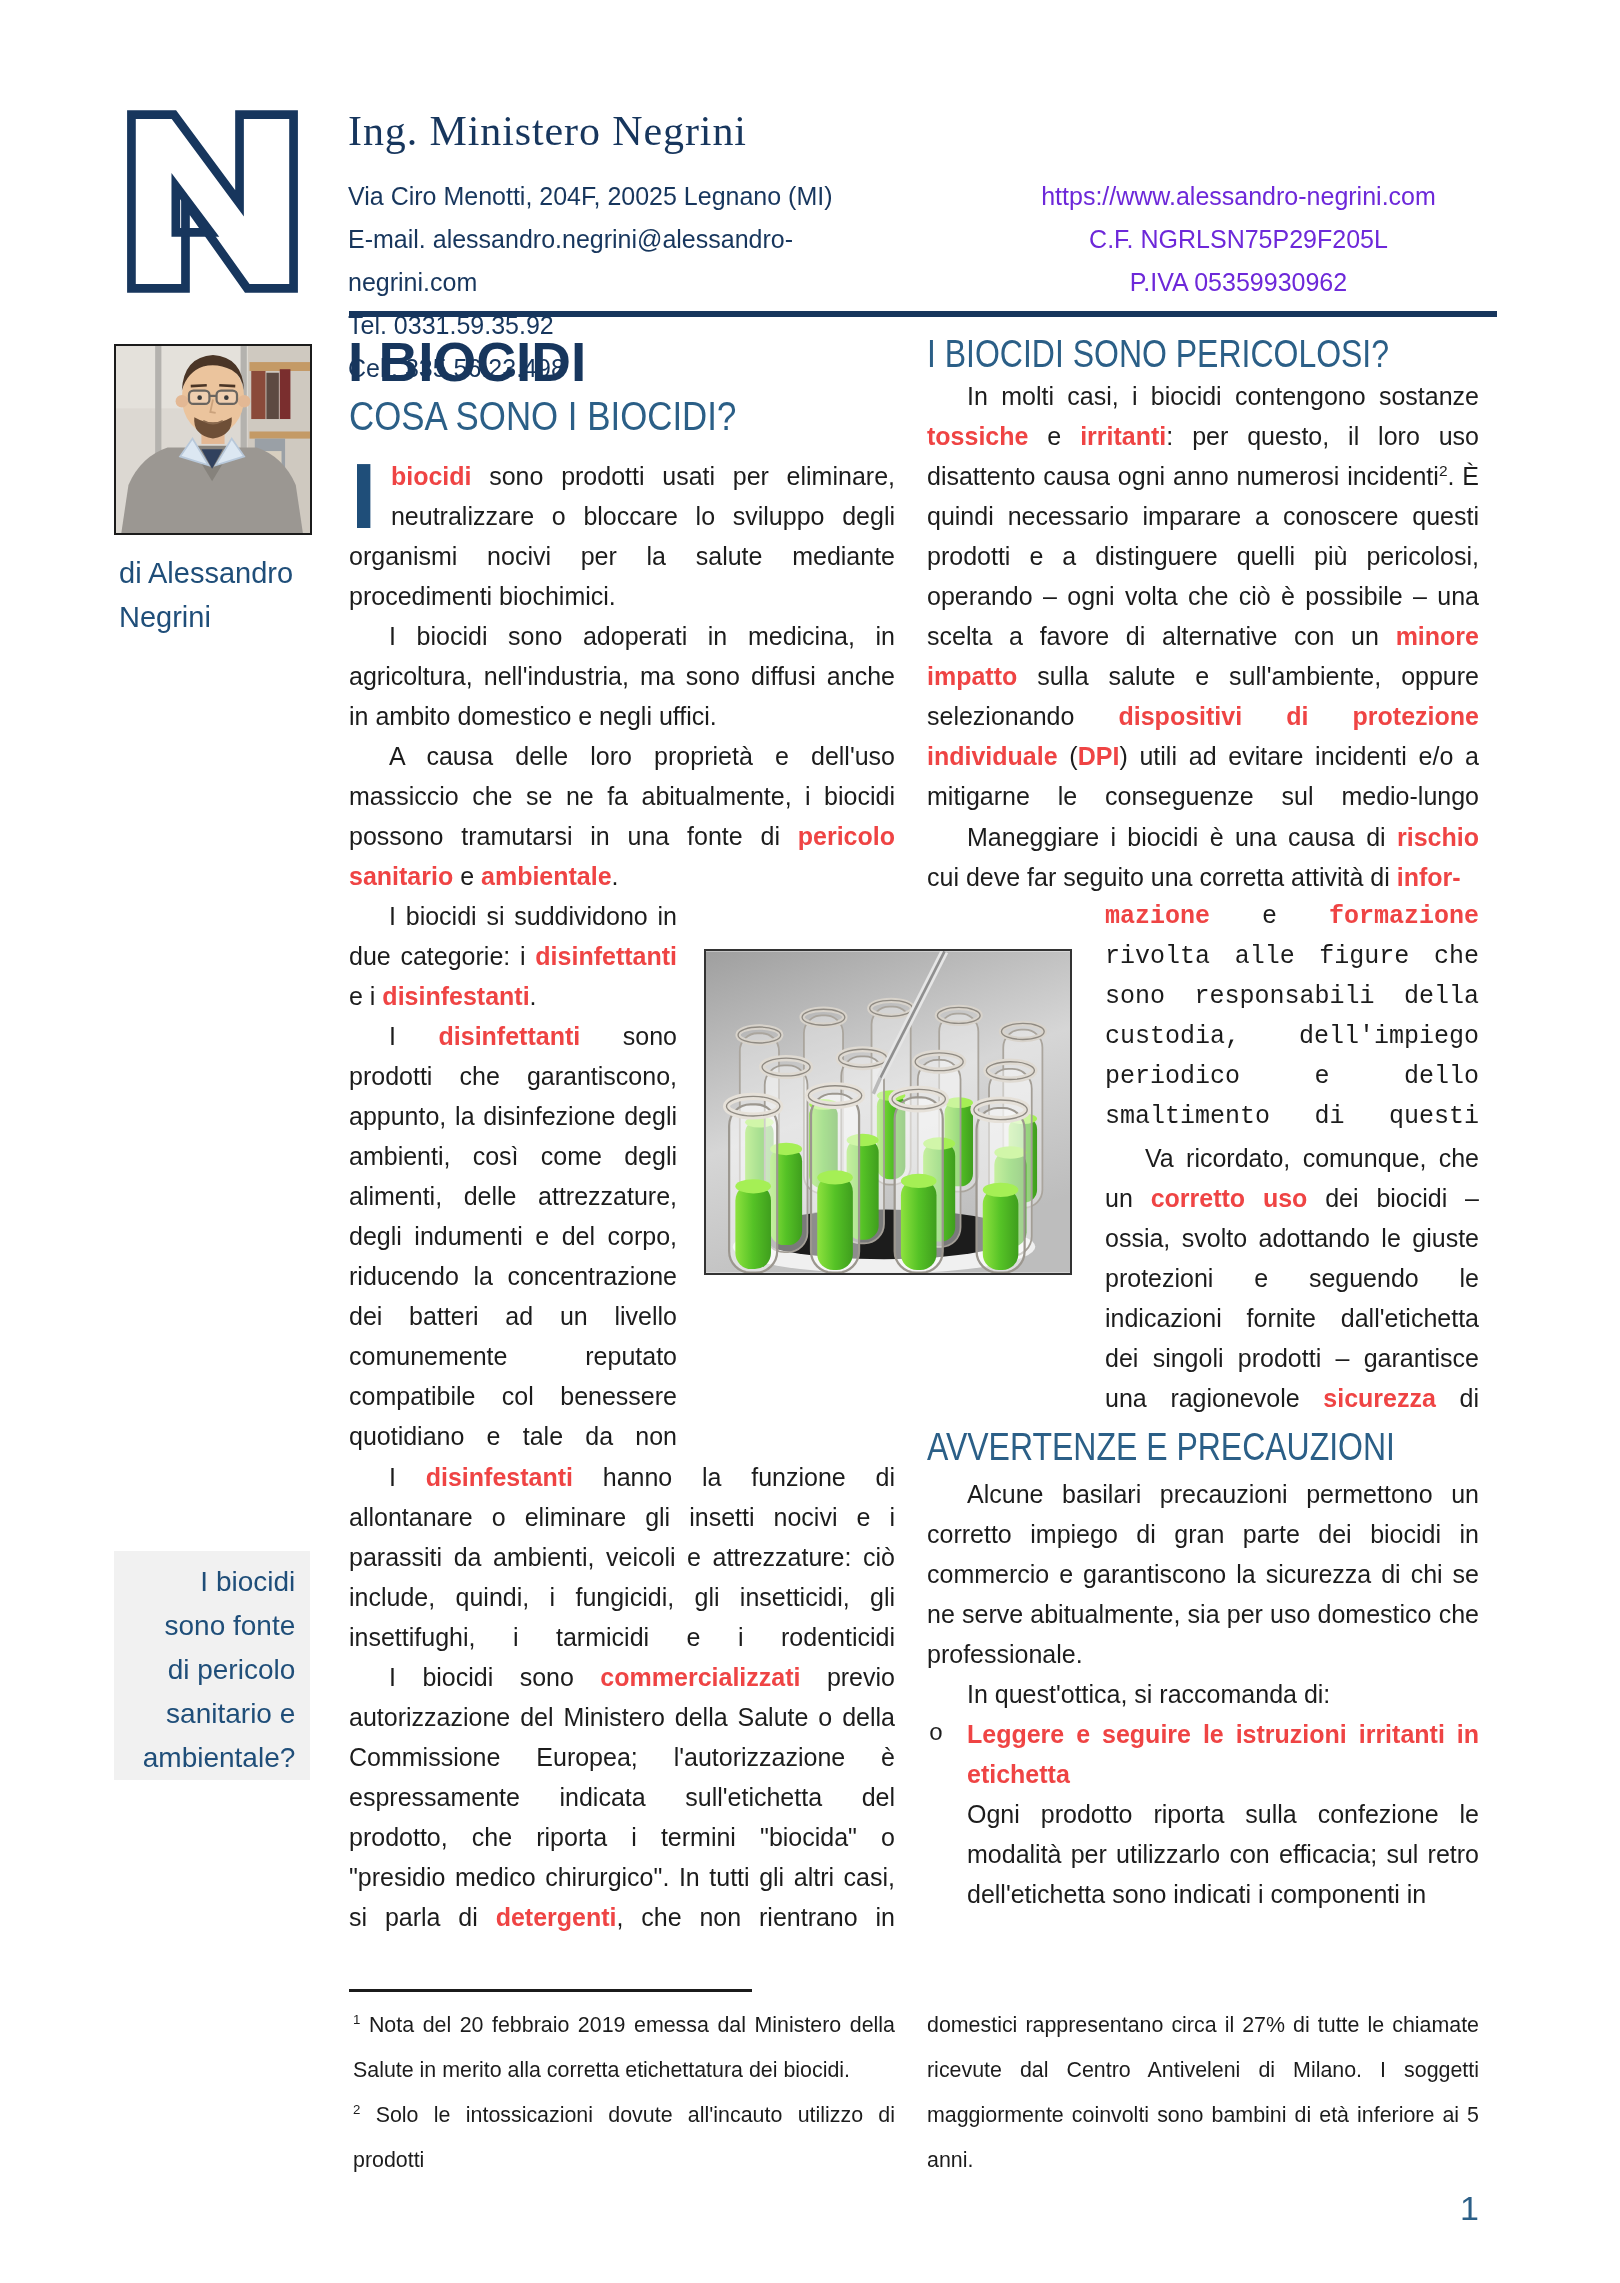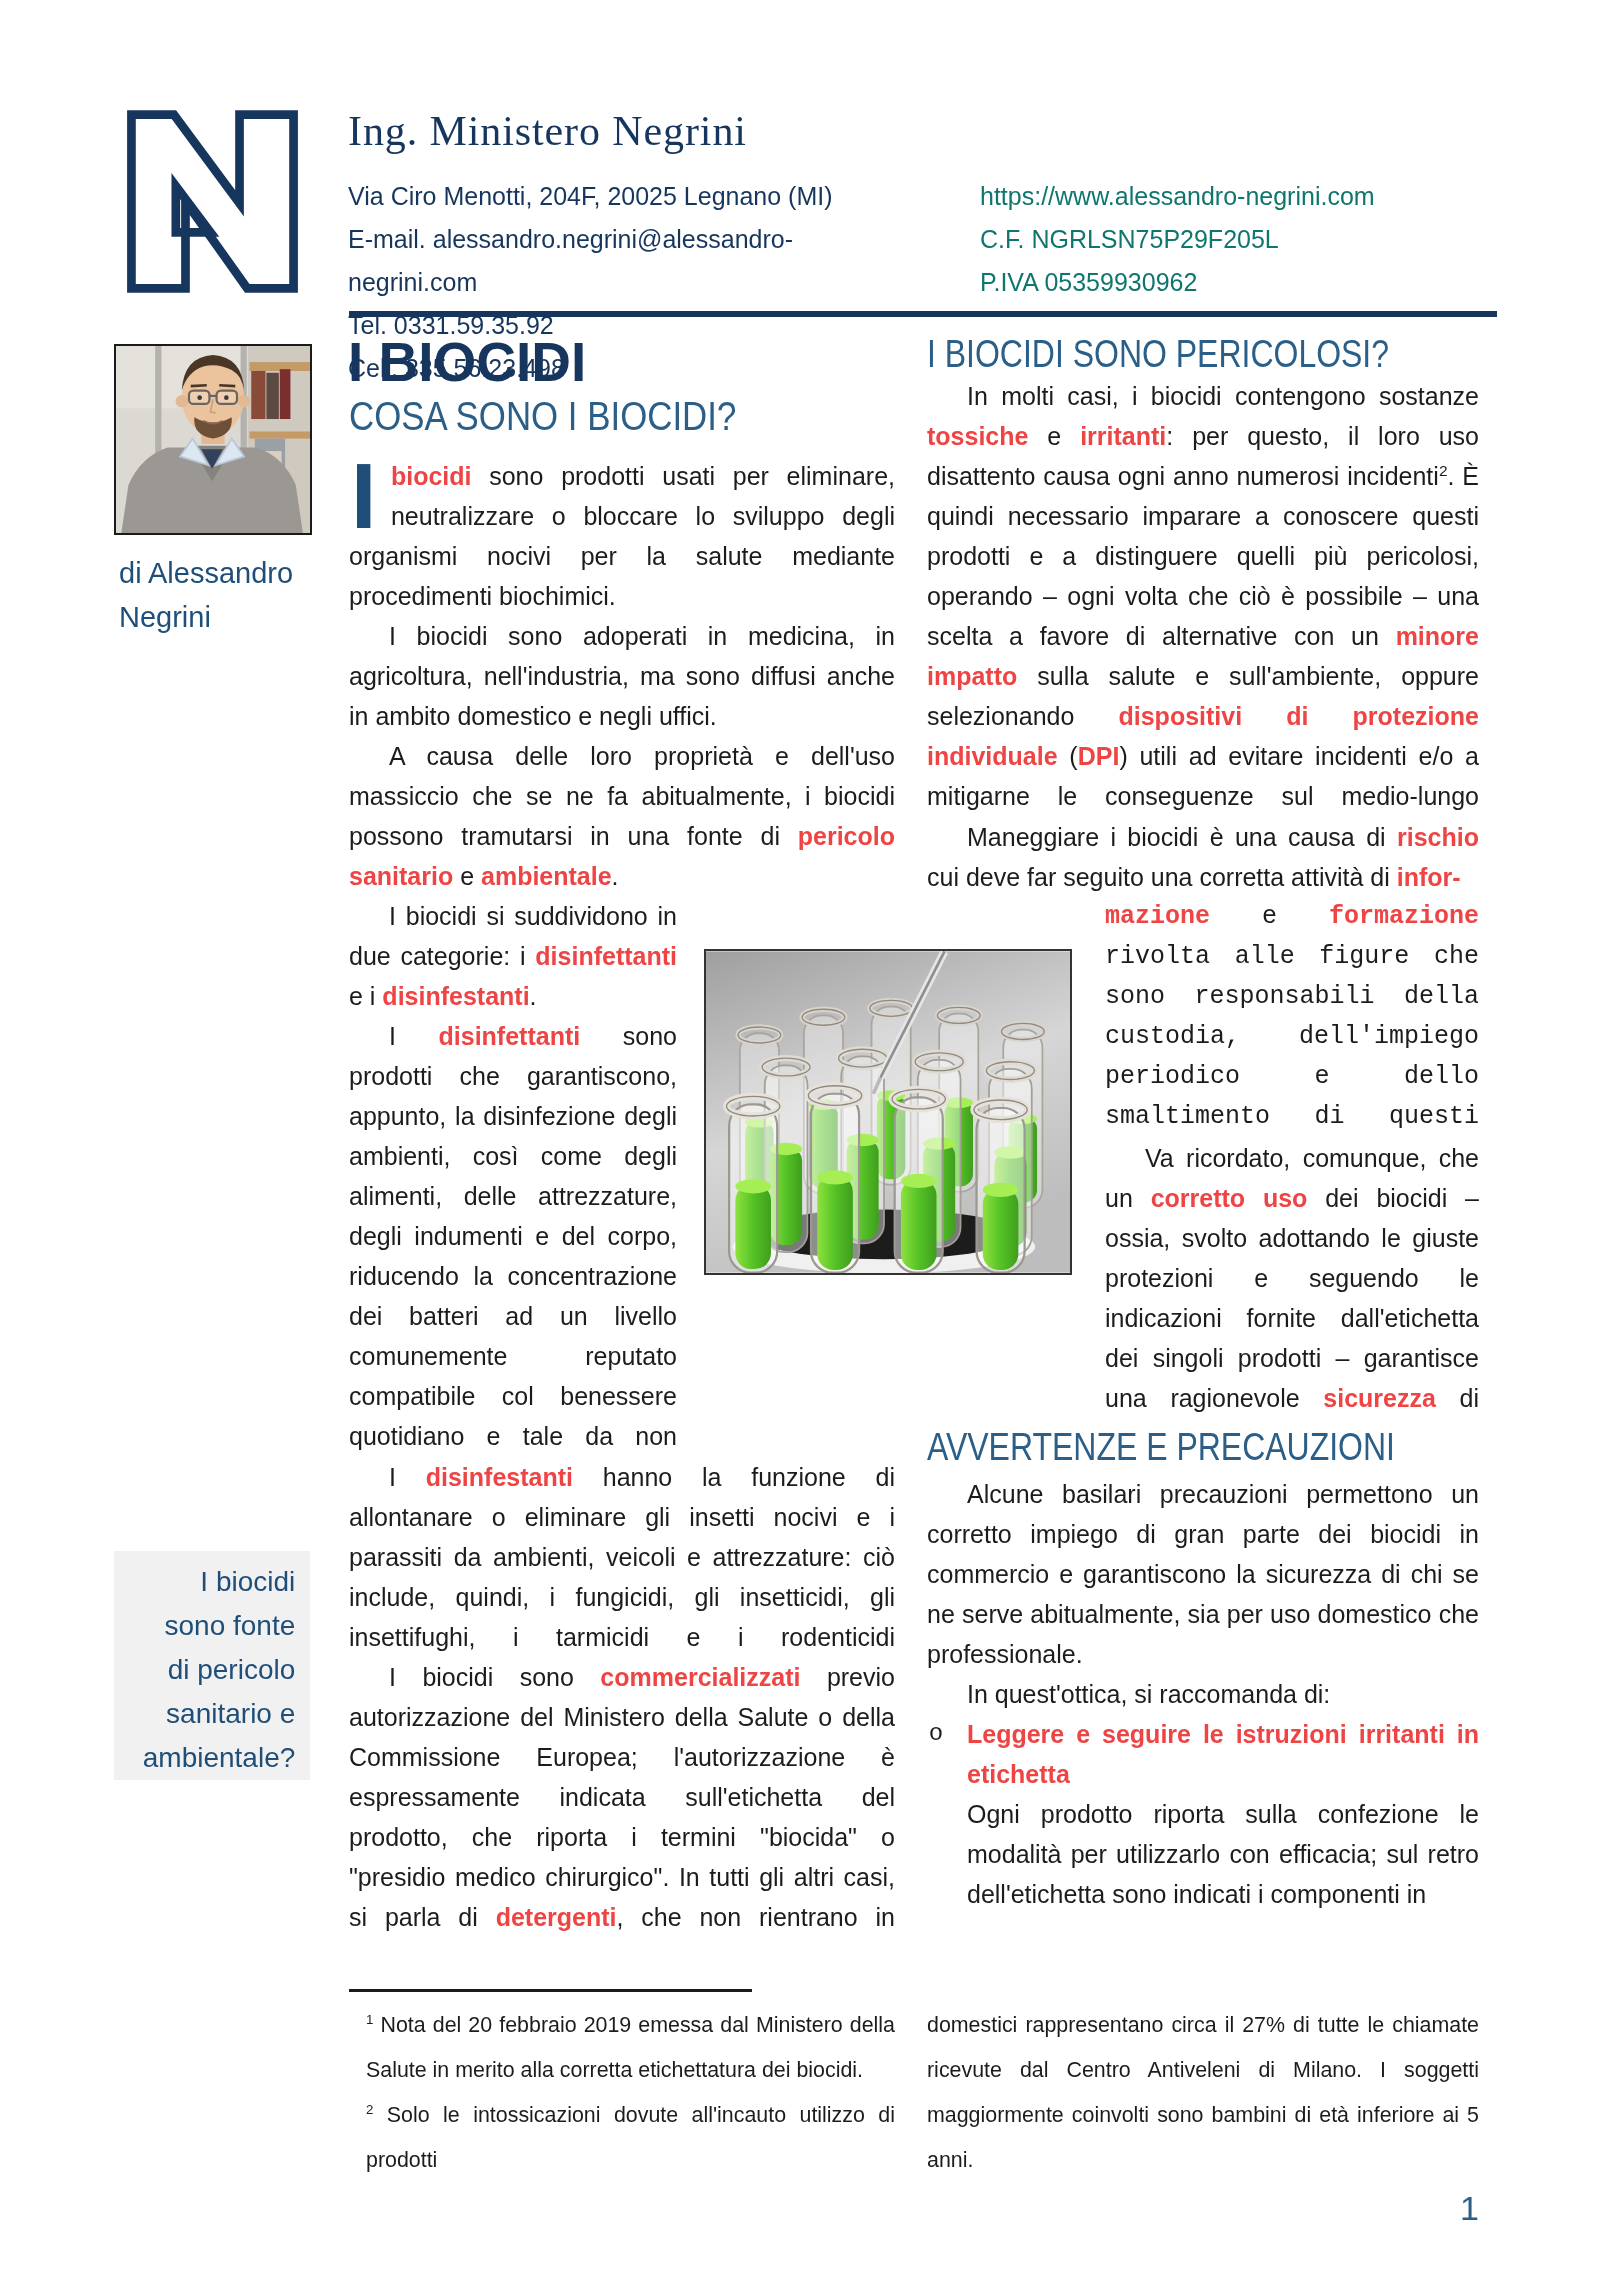--- a/index.html
+++ b/index.html
@@ -7,21 +7,21 @@
     width:1621px;height:2283px;background:#ffffff;position:relative;
     font-family:"Liberation Sans", sans-serif;color:#1c1c1c;
   }
   .abs{position:absolute;}
   
   .logo{left:116px;top:105px;width:193px;height:193px;}
   .hdr-name{left:348px;top:107px;font-family:"Liberation Serif", serif;
     font-size:42px;color:#17365D;letter-spacing:0.9px;}
   .hdr-left{left:348px;top:175px;width:570px;font-size:25px;line-height:43px;color:#17365D;}
   .hdr-right{left:980px;top:175px;width:517px;font-size:25px;line-height:43px;
-    color:#0f766e;text-align:left;}
+    color:#6d28d9;text-align:center;}
   .hdr-rule{left:349px;top:311px;width:1148px;height:6.2px;background:#17365D;}
   
   .photo{left:114px;top:344px;width:194px;height:187px;border:2.7px solid #1b1b1b;background:#d8d5d0;}
   .byline{left:119px;top:551px;width:192px;font-size:29px;line-height:44px;color:#1F4E79;}
   .pullquote{left:114px;top:1551px;width:167px;height:211px;background:#F1F1F1;
     padding:9px 14.3px 9px 14.3px;text-align:right;font-size:28px;line-height:44px;
     color:#1F4E79;white-space:pre-line;}
   
   .title{left:348px;top:335px;font-size:55px;font-weight:bold;color:#17365D;line-height:1;}
   .kicker{left:349px;top:396px;font-size:41px;color:#2B5F87;line-height:1;
@@ -48,21 +48,21 @@
     margin:5.3px 14.3px 0 1.8px;}
   .bullet-row{height:80px;position:relative;}
   .bullet-marker{position:absolute;left:1.8px;top:0;font-family:"Liberation Mono", monospace;
     font-size:24px;line-height:40px;color:#1c1c1c;}
   .bullet-text{margin-left:40px;width:512px;font-size:25px;line-height:40px;text-align:justify;}
   
   .tubes{left:704px;top:949px;width:364px;height:322px;border:2.7px solid #333;}
   
   .fn-rule{left:349px;top:1989px;width:403px;height:2.7px;background:#1b1b1b;}
   .fn-left{left:349px;top:2003px;width:546px;font-size:21.4px;line-height:45px;text-align:justify;}
-  .fn-left .fnp{margin:0 0 0 17px;}
+  .fn-left .fnp{margin:0 0 0 4px;}
   .fn-right{left:927px;top:2003px;width:552px;font-size:21.4px;line-height:45px;text-align:justify;}
   .pageno{left:1390px;top:2189px;width:89px;text-align:right;font-size:34px;color:#2B5F87;}
 </style>
 </head>
 <body>
 
 <svg class="abs logo" viewBox="0 0 100 100">
   <path d="M8,5 H30 L64,51 V5 H92 V95 H68 L36,50 V95 H8 Z" fill="none" stroke="#17365D" stroke-width="4.5" stroke-linejoin="miter"></path>
   <path d="M31,42 V66 H49 Z" fill="none" stroke="#17365D" stroke-width="4.5"></path>
 </svg>

